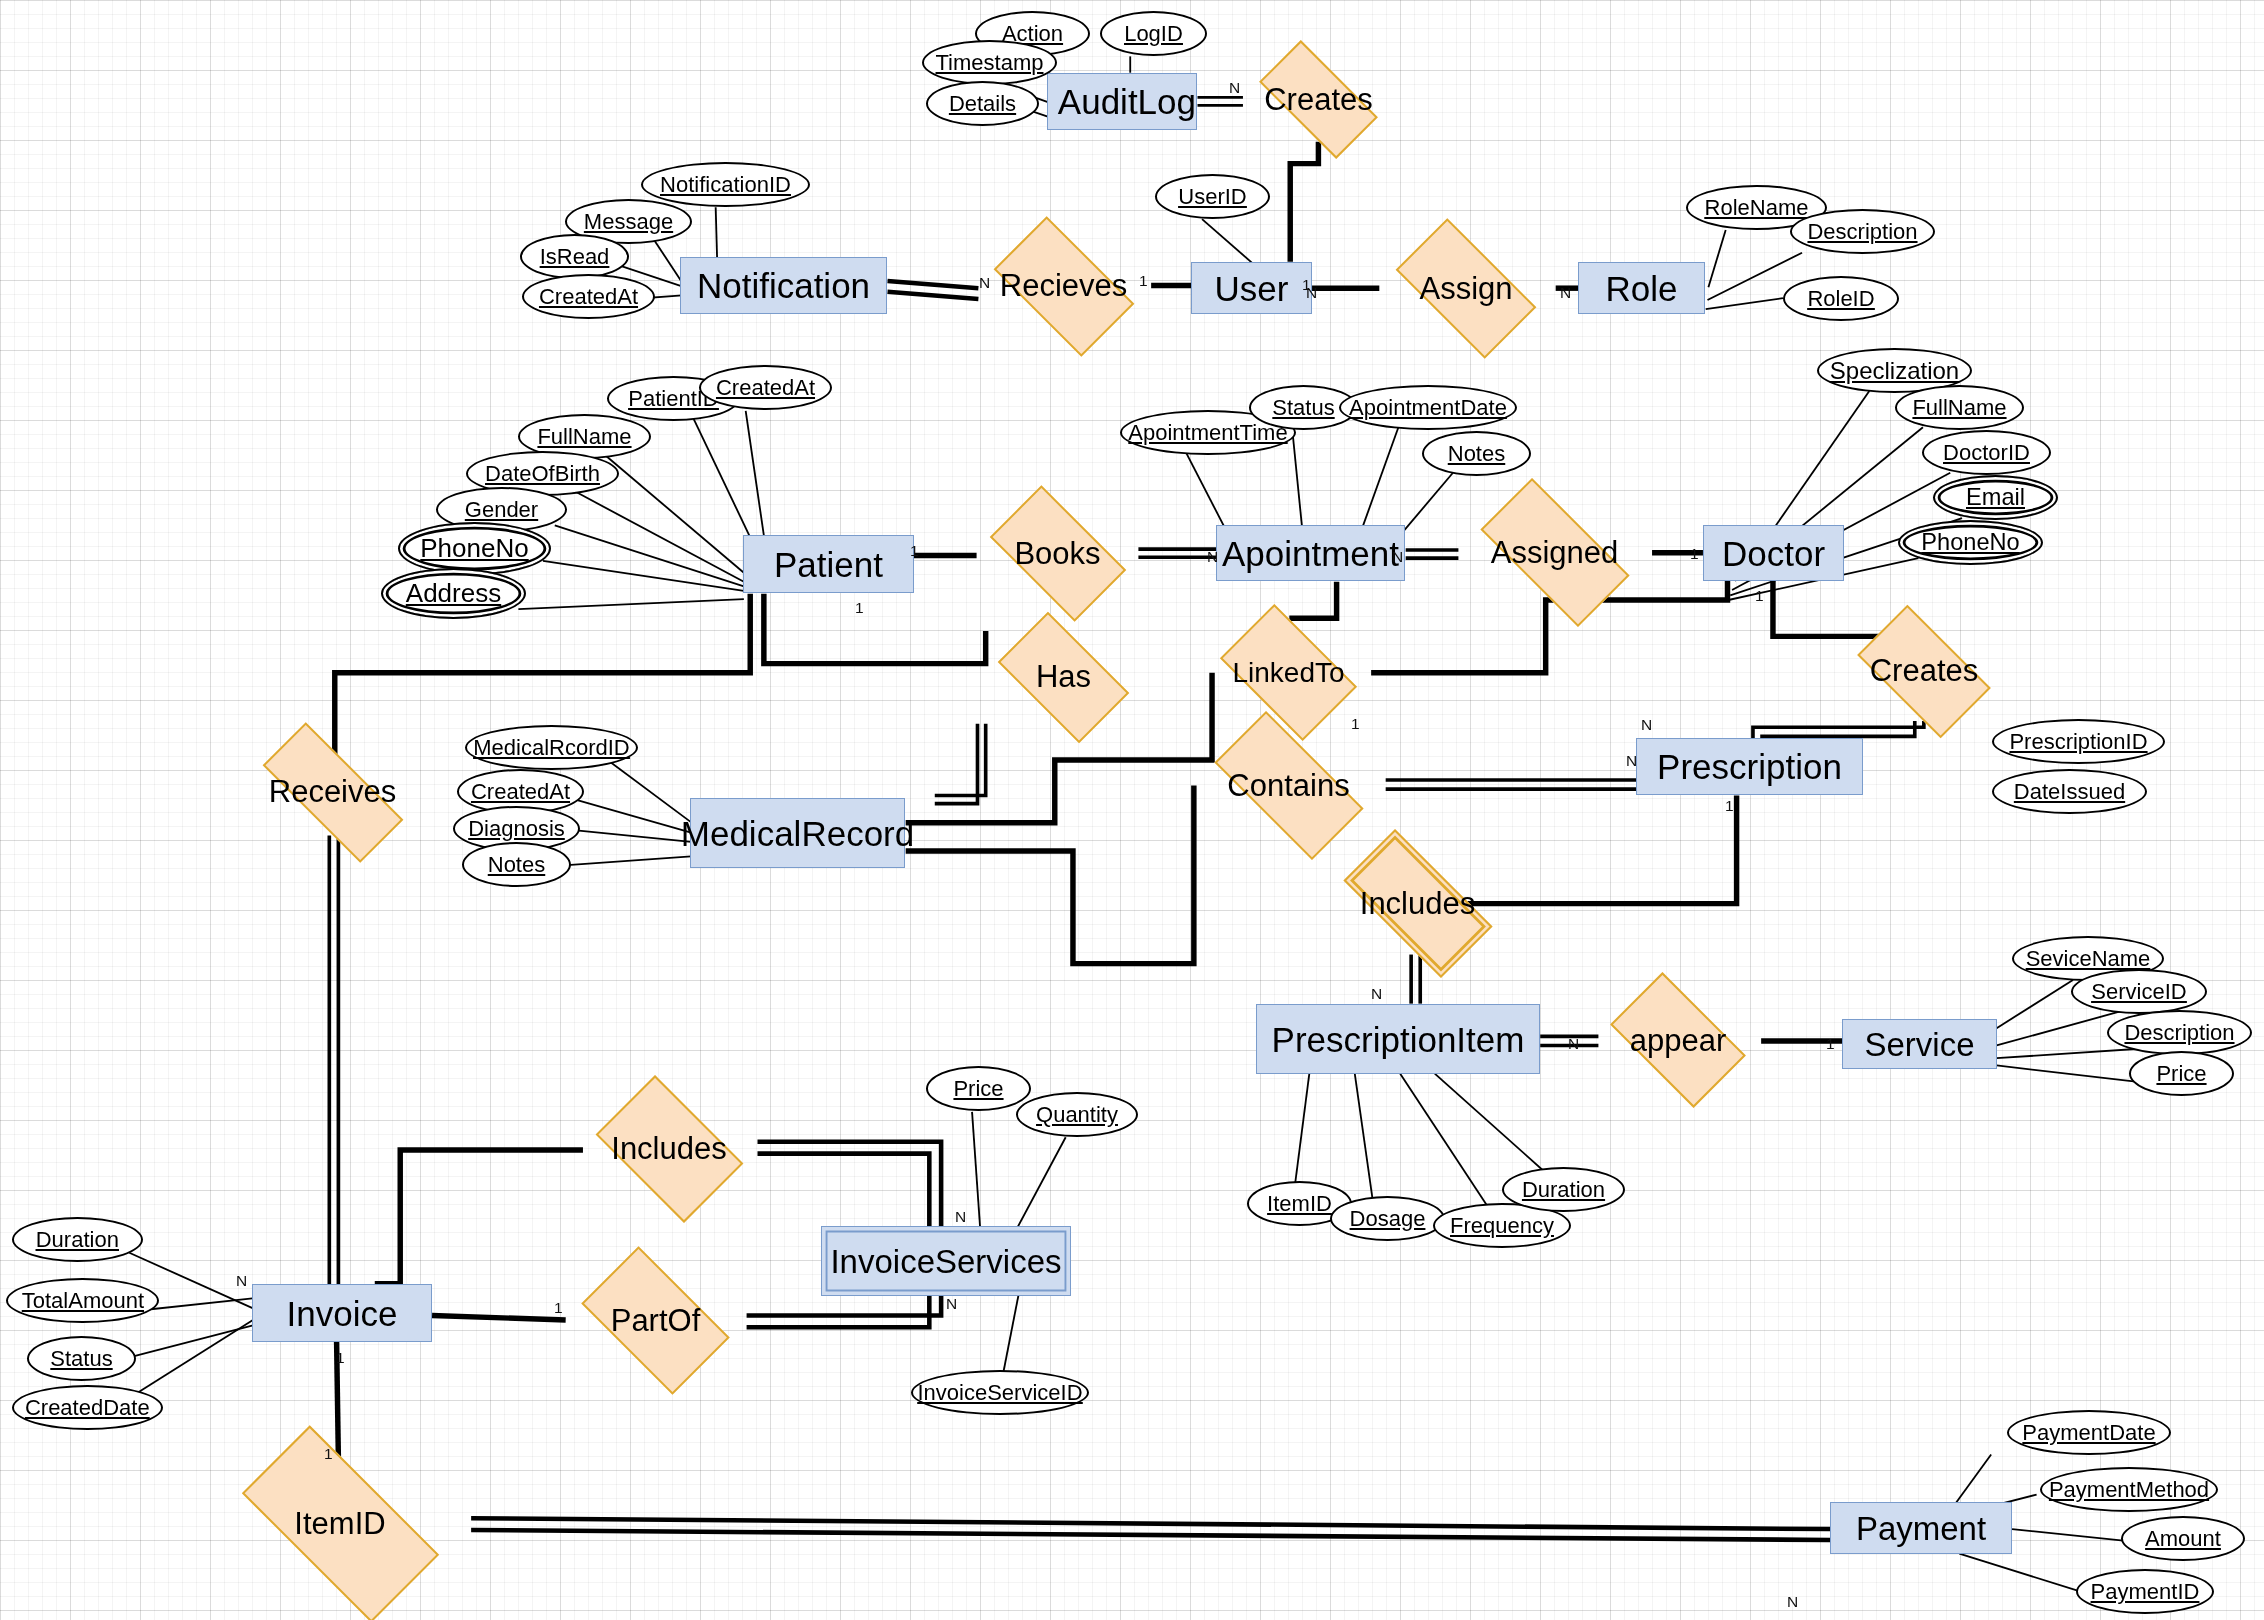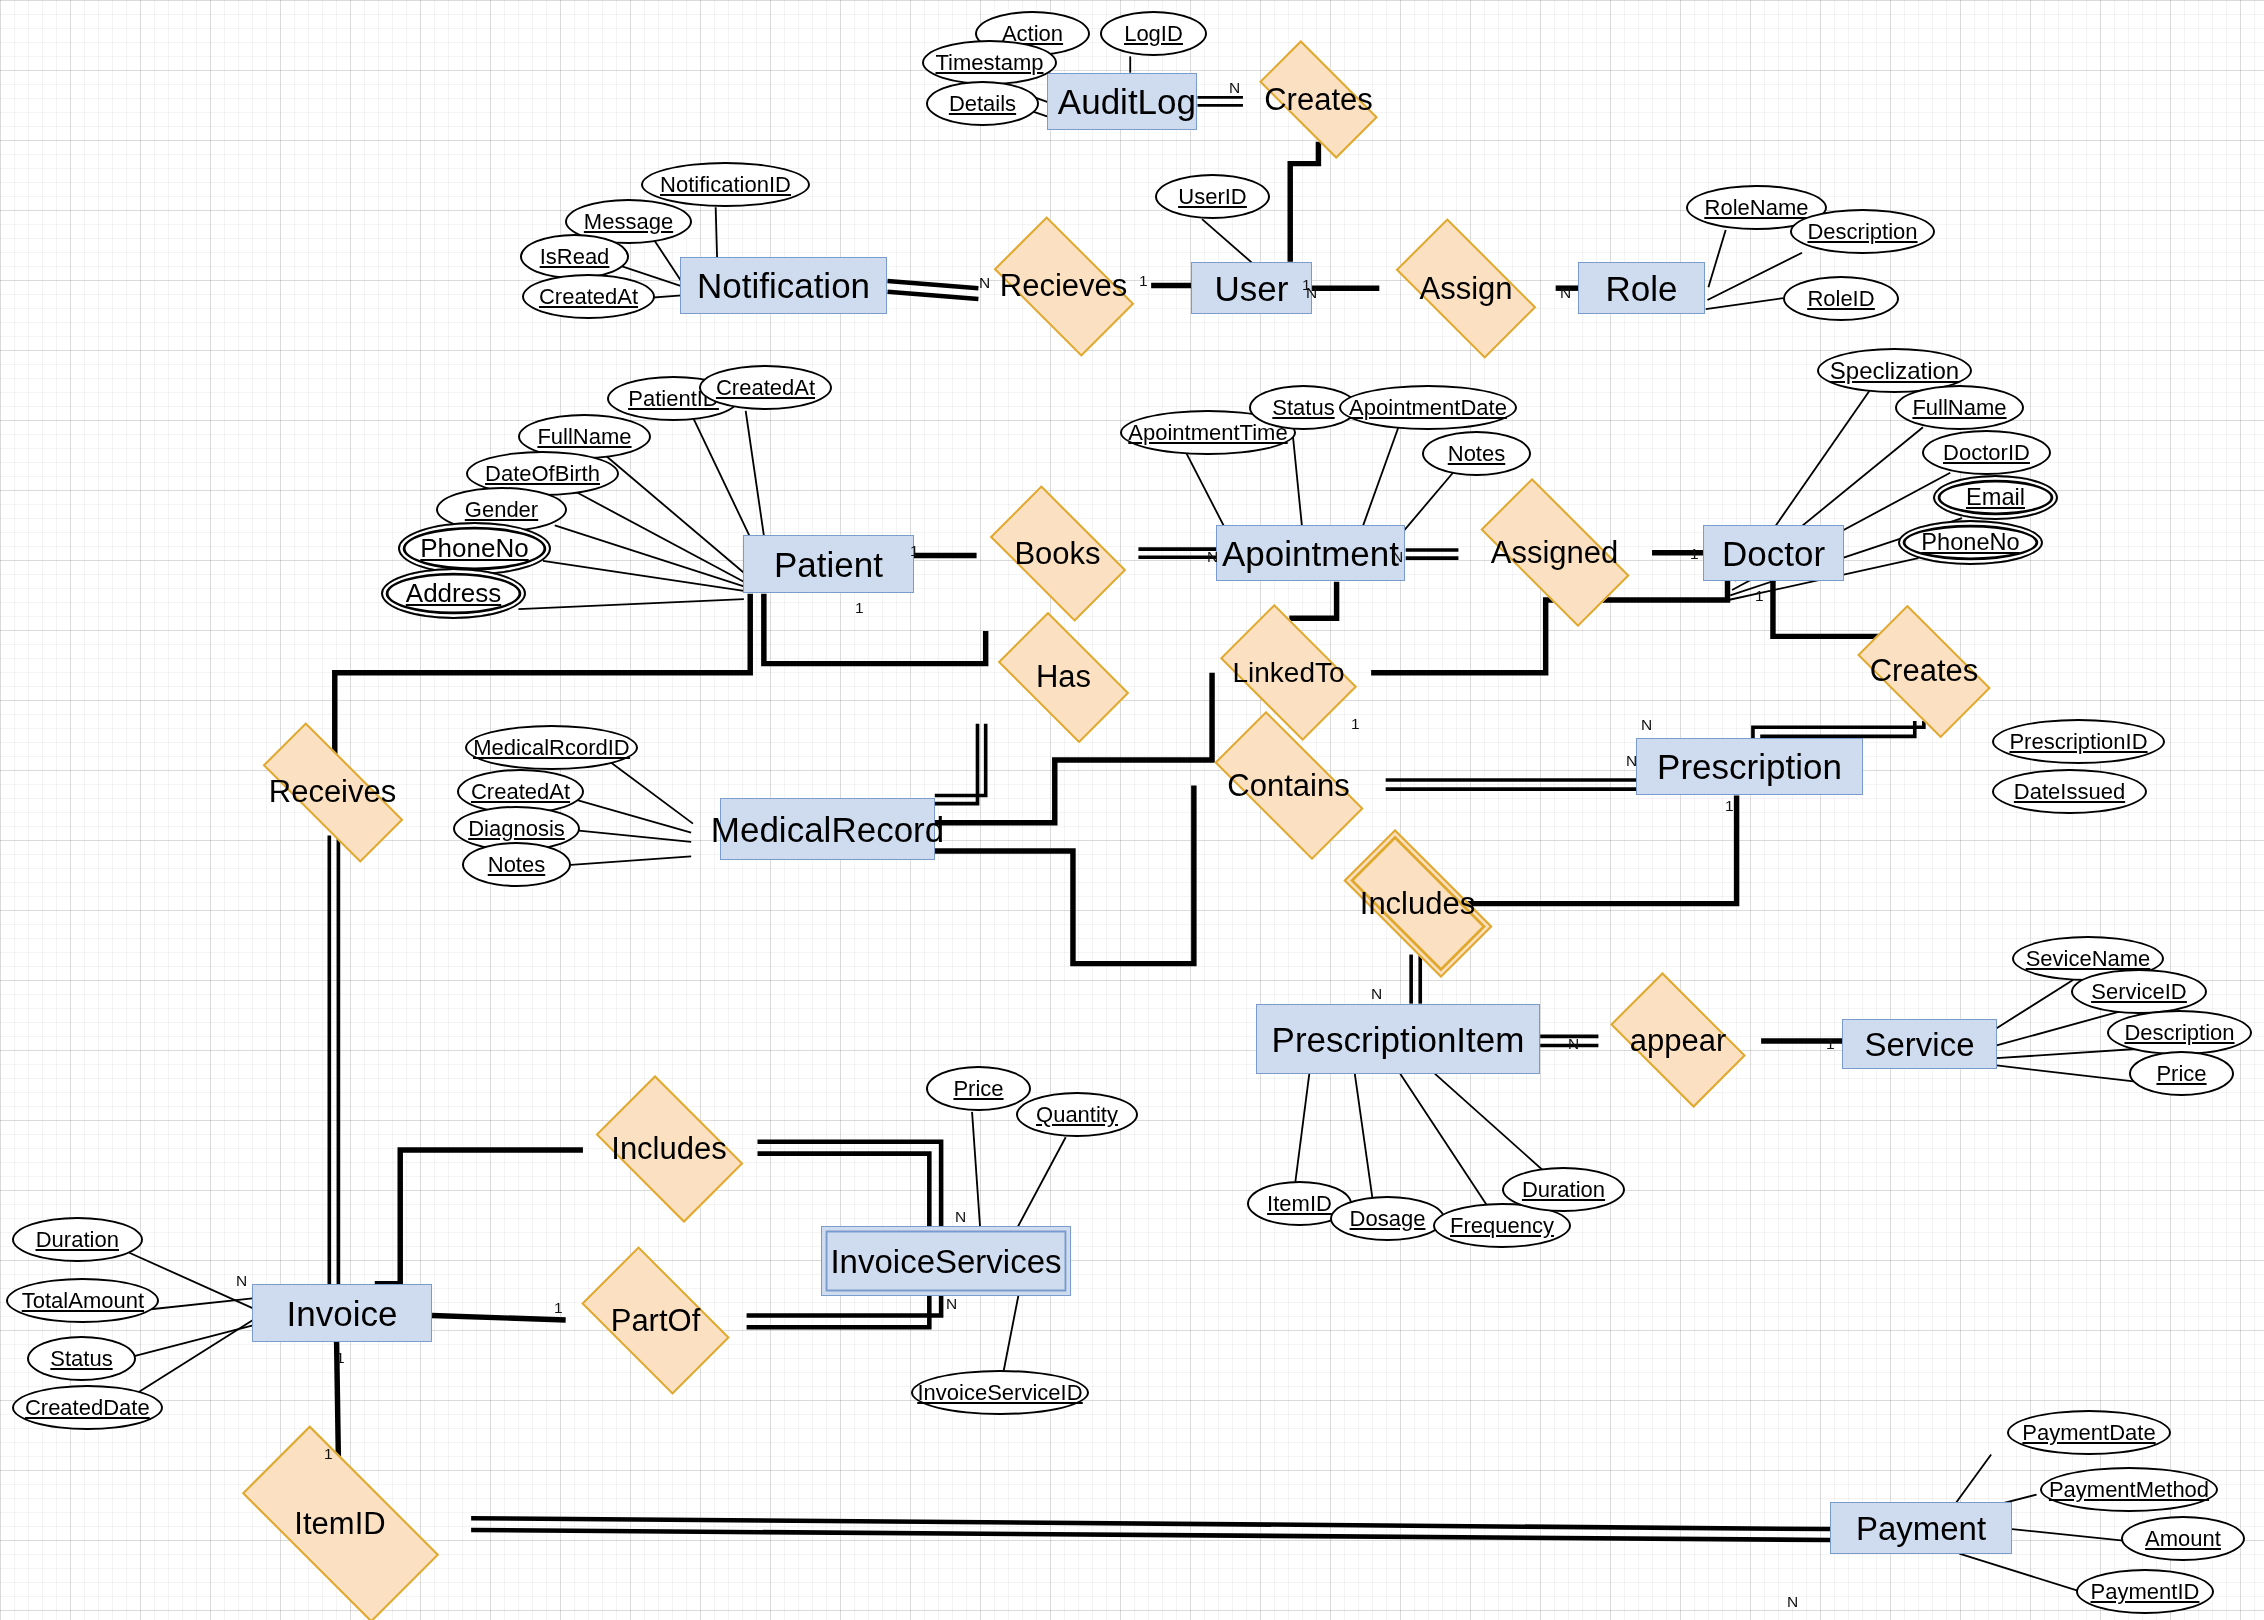--- a/index.html
+++ b/index.html
@@ -328,21 +328,21 @@
       </div>
       <div class="entity" style="left: 743px; top: 535px; width: 171px; height: 58px; font-size: 35px;">
         <span>Patient</span>
       </div>
       <div class="entity" style="left: 1216px; top: 525px; width: 189px; height: 56px; font-size: 35px;">
         <span>Apointment</span>
       </div>
       <div class="entity" style="left: 1703px; top: 525px; width: 141px; height: 56px; font-size: 35px;">
         <span>Doctor</span>
       </div>
-      <div class="entity" style="left: 690px; top: 798px; width: 215px; height: 62px; font-size: 35px; margin-left: 30px;">
+      <div class="entity" style="left: 690px; top: 798px; width: 215px; height: 70px; font-size: 35px;">
         <span>MedicalRecord</span>
       </div>
       <div class="entity" style="left: 1636px; top: 738px; width: 227px; height: 57px; font-size: 35px;">
         <span>Prescription</span>
       </div>
       <div class="entity" style="left: 1256px; top: 1004px; width: 284px; height: 70px; font-size: 35px;">
         <span>PrescriptionItem</span>
       </div>
       <div class="entity" style="left: 1842px; top: 1019px; width: 155px; height: 50px; font-size: 33px;">
         <span>Service</span>

